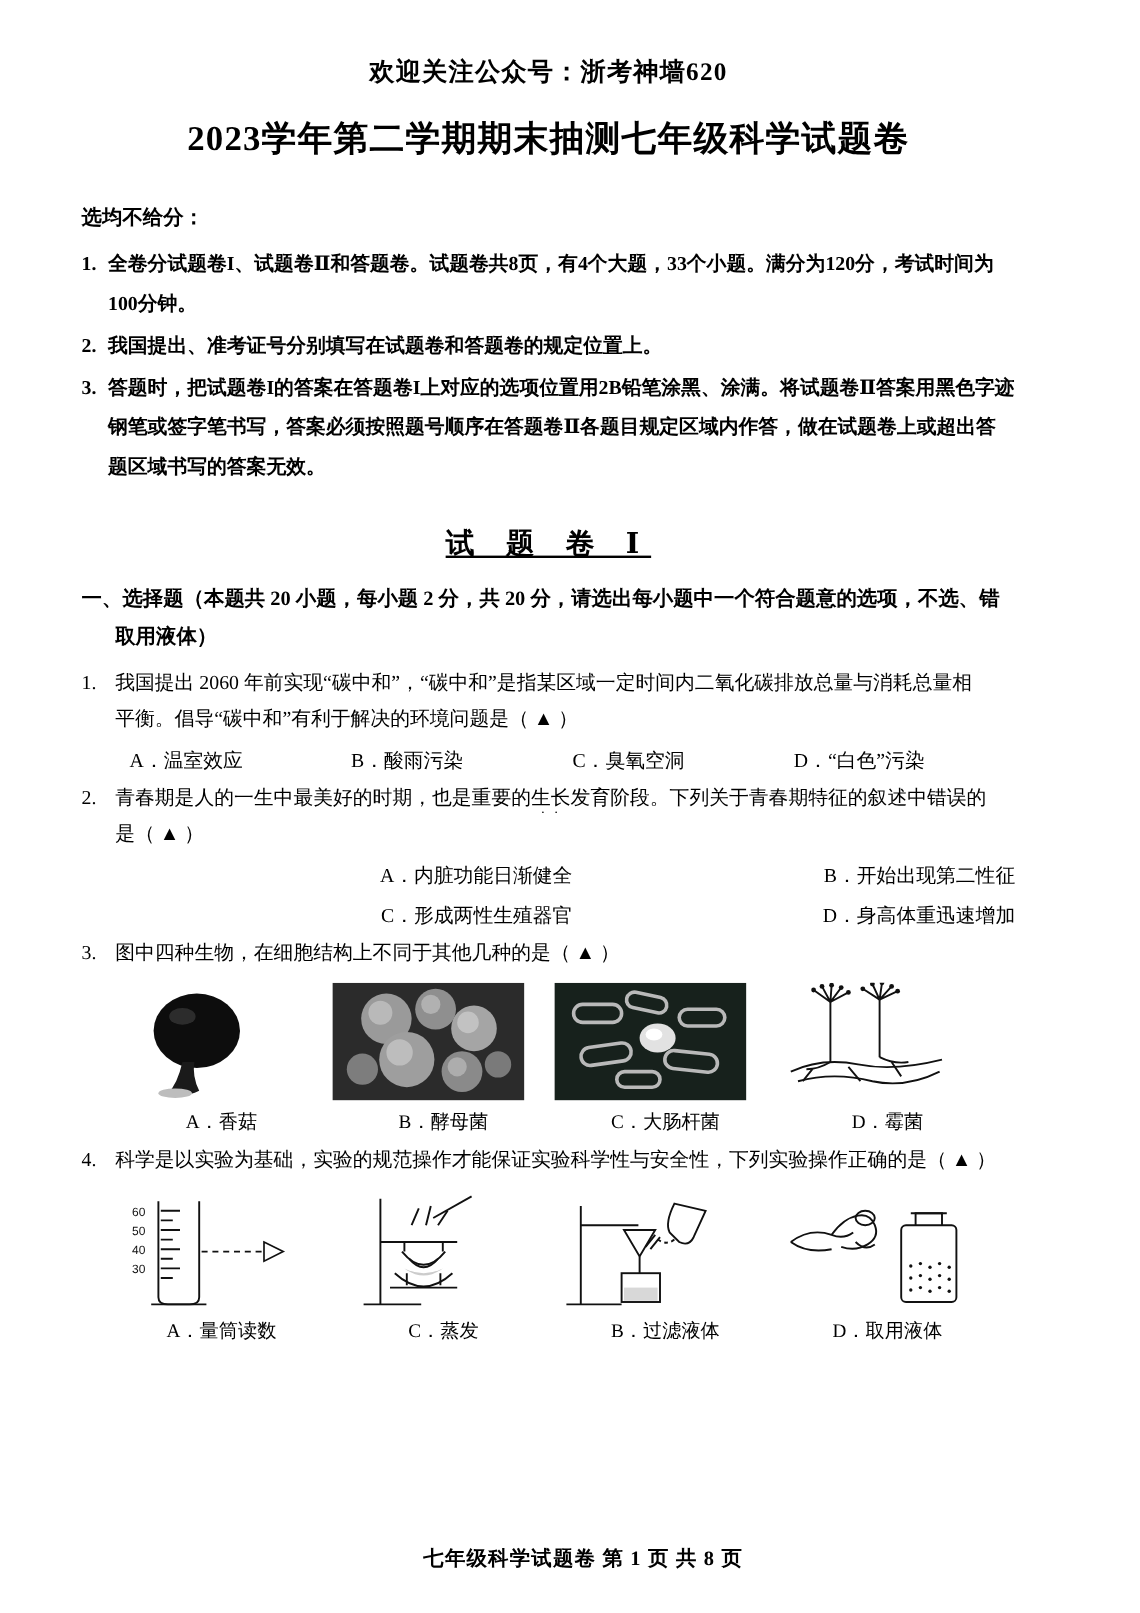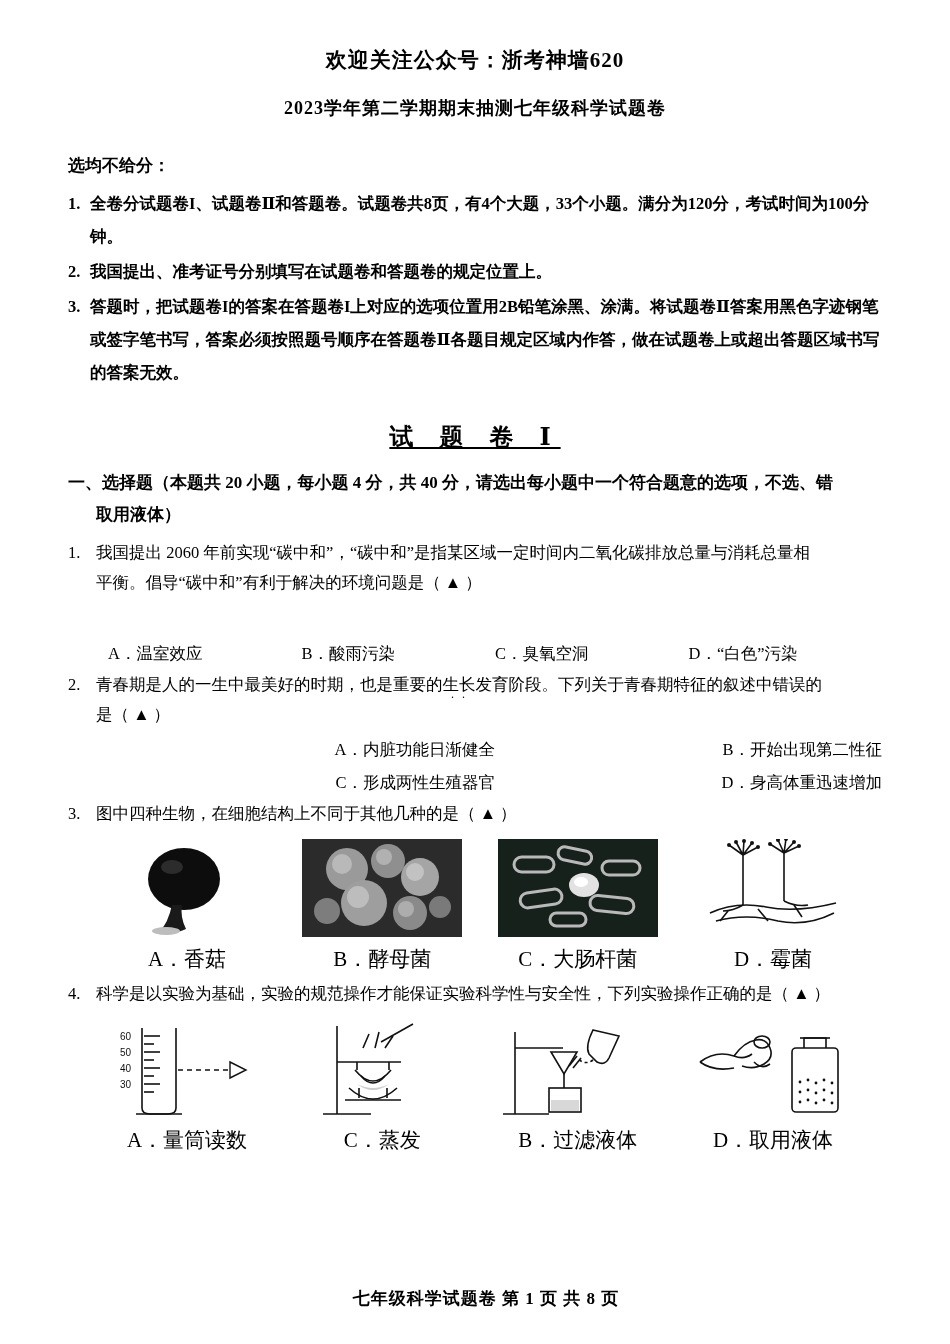--- a/index.html
+++ b/index.html
@@ -12,35 +12,35 @@
     height: 1344px;
     font-family: "Liberation Serif", "DejaVu Serif", serif;
     color: #000;
     position: relative;
     overflow: hidden;
   }
   .page {
     width: 950px;
     height: 1344px;
     box-sizing: border-box;
-    padding: 46px 68px 10px 68px;
+    padding: 46px 104px 10px 68px;
     position: relative;
   }
 
   .promo {
     text-align: center;
     font-weight: bold;
     font-size: 21px;
     letter-spacing: 1px;
     margin-bottom: 22px;
   }
   .doc-title {
     text-align: center;
     font-weight: bold;
-    font-size: 18px;
+    font-size: 29px;
     letter-spacing: 1px;
     margin-bottom: 34px;
   }
 
   .notice-head {
     font-weight: bold;
     font-size: 17px;
     margin-bottom: 10px;
   }
   .notice-item {
@@ -102,40 +102,40 @@
     font-size: 12px;
     letter-spacing: 2px;
   }
 
   .options-row {
     display: flex;
     font-size: 16.5px;
     line-height: 2.0;
     padding-left: 40px;
   }
-  .options-row.four > div { width: 25%; margin-top: 36px; }
+  .options-row.four > div { width: 25%; }
   .options-row.two > div { width: 50%; padding-left: 10px; box-sizing: border-box; text-align: right; }
 
   .fig-row {
     display: flex;
     justify-content: space-between;
     padding: 6px 14px 0 24px;
   }
   .fig-cell {
     width: 190px;
     text-align: center;
   }
   .fig-box {
     height: 100px;
     display: flex;
     align-items: flex-end;
-    justify-content: center;
+    justify-content: flex-start;
   }
   .fig-label {
-    font-size: 21px;
+    font-size: 16px;
     margin-top: 8px;
     font-weight: 500;
   }
 
   .footer {
     position: absolute;
     bottom: 34px;
     left: 11px;
     width: 950px;
     text-align: center;
@@ -166,21 +166,21 @@
     <span>我国提出、准考证号分别填写在试题卷和答题卷的规定位置上。</span>
   </div>
   <div class="notice-item">
     <span class="num">3.</span>
     <span>答题时，把试题卷I的答案在答题卷I上对应的选项位置用2B铅笔涂黑、涂满。将试题卷Ⅱ答案用黑色字迹钢笔或签字笔书写，答案必须按照题号顺序在答题卷Ⅱ各题目规定区域内作答，做在试题卷上或超出答题区域书写的答案无效。</span>
   </div>
 
   <div class="section-title">试 题 卷 Ⅰ</div>
 
   <div class="q-head">
-    <span>一、选择题（本题共 20 小题，每小题 4 分，共 40 分，请选出每小题中一个符合题意的选项，不选、错</span>
+    <span>一、选择题（本题共 20 小题，每小题 2 分，共 20 分，请选出每小题中一个符合题意的选项，不选、错</span>
     <span class="indent2">取用液体）</span>
   </div>
 
   <div class="question">
     <span class="qnum">1.</span>
     <span>我国提出 2060 年前实现“碳中和”，“碳中和”是指某区域一定时间内二氧化碳排放总量与消耗总量相</span><br>
     <span>平衡。倡导“碳中和”有利于解决的环境问题是（ ▲ ）</span>
   </div>
   <div class="options-row four">
     <div>A．温室效应</div>

